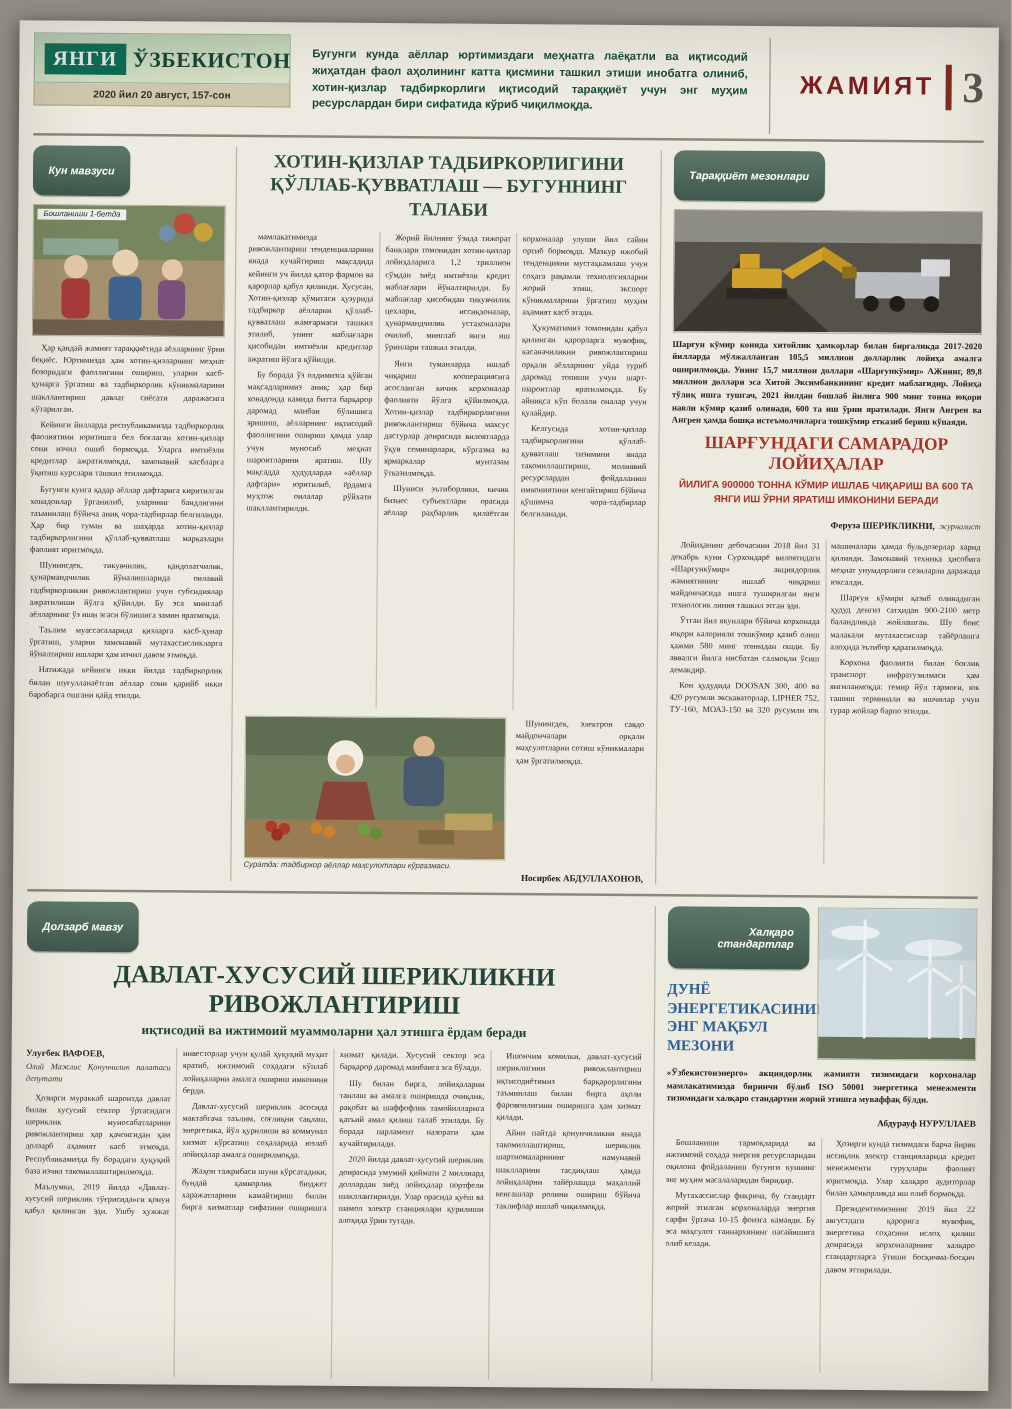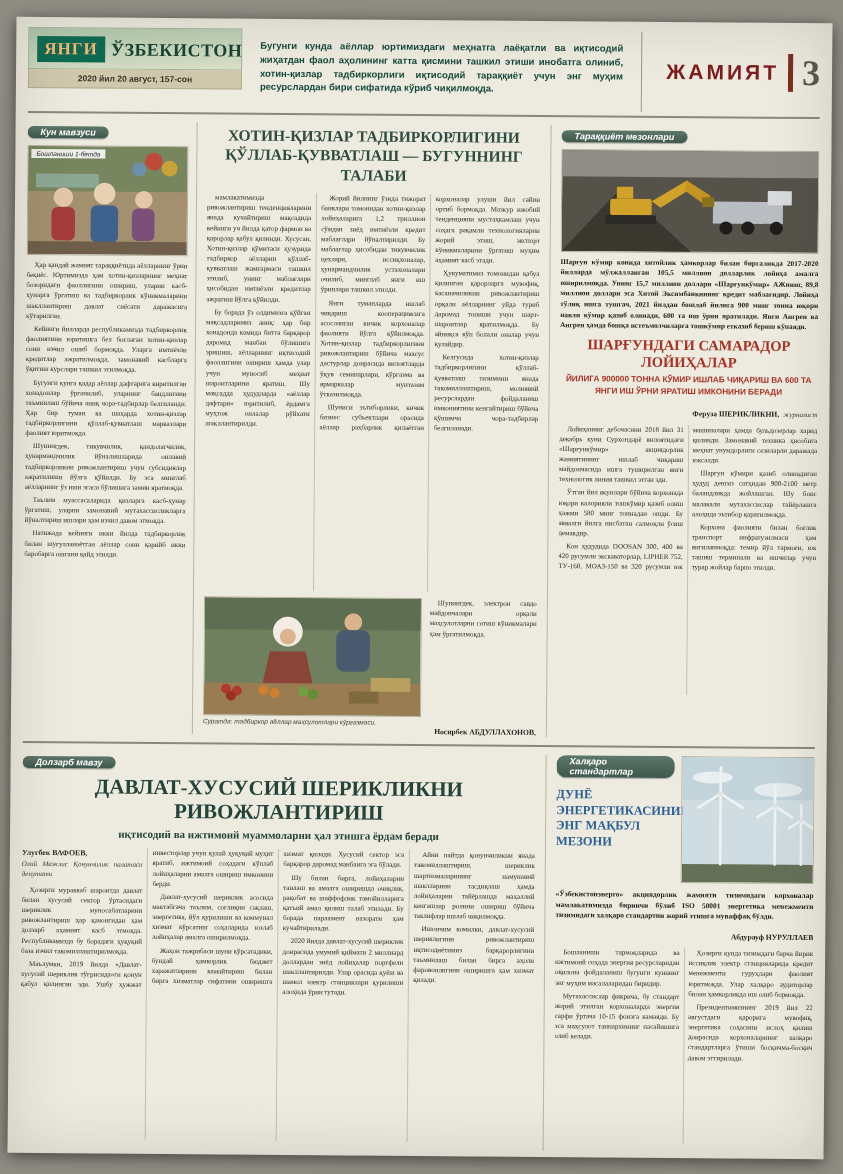--- a/index.html
+++ b/index.html
@@ -7,36 +7,36 @@
        font-family:"Liberation Serif",serif;}
   .paper{position:absolute;left:12px;top:20px;width:816px;height:1136px;background:#edeadf;
          transform:rotate(0.45deg);transform-origin:center;box-shadow:0 3px 16px rgba(0,0,0,.55);
          padding:10px 12px;box-sizing:border-box;}
   .paper:after{content:"";position:absolute;inset:0;box-shadow:inset 0 0 60px rgba(60,55,40,.18);pointer-events:none;}
 
   
   .masthead{display:flex;gap:10px;height:80px;border-bottom:2px solid #8b887b;padding-bottom:4px;}
   .logo-wrap{width:214px;flex:none;}
   .logo-band{background:linear-gradient(175deg,#aec7ad,#dbe1c8);padding:8px 8px 6px;display:flex;align-items:center;gap:6px;border:1px solid #9fb49c;}
-  .logo-yangi{background:#0d6b52;color:#fdba74;font-family:"Liberation Serif",serif;font-weight:bold;font-size:17px;padding:3px 7px;letter-spacing:1px;}
+  .logo-yangi{background:#0d6b52;color:#e5e5e5;font-family:"Liberation Serif",serif;font-weight:bold;font-size:17px;padding:3px 7px;letter-spacing:1px;}
   .logo-uzb{color:#174434;font-family:"Liberation Serif",serif;font-weight:bold;font-size:18px;letter-spacing:.5px;}
   .dateline{background:#cfc8ad;color:#33301f;font-family:"Liberation Sans",sans-serif;font-weight:bold;
             font-size:8.5px;text-align:center;padding:4px 0;border:1px solid #b5ad8f;border-top:none;}
   .teaser{flex:1;color:#184a3b;font-family:"Liberation Sans",sans-serif;font-weight:bold;
           font-size:9.5px;line-height:1.45;padding:10px 8px 0;text-align:justify;}
   .section-head{width:168px;flex:none;display:flex;align-items:center;justify-content:flex-end;gap:9px;
                 border-left:1px solid #9a978c;padding-left:10px;}
   .section-label{font-family:"Liberation Sans",sans-serif;font-weight:800;font-size:21px;color:#7f1d1d;letter-spacing:3px;}
   .section-divider{width:5px;height:38px;background:#7e2d20;}
   .page-number{font-family:"Liberation Serif",serif;font-weight:bold;font-size:36px;color:#5a584e;}
 
   
   .badge{display:inline-block;background:linear-gradient(#5d7769,#3e584d);color:#fff;
          font-family:"Liberation Sans",sans-serif;font-style:italic;font-weight:bold;font-size:9px;
-         padding:1px 13px;border-radius:9px;margin-bottom:5px;box-shadow:0 1px 1px rgba(0,0,0,.3);}
+         padding:16px 13px;border-radius:9px;margin-bottom:5px;box-shadow:0 1px 1px rgba(0,0,0,.3);text-align:right;}
   .photo{position:relative;margin:2px 0 5px;}
   .photo svg{display:block;width:100%;height:auto;border:1px solid #b5b2a3;box-sizing:border-box;}
   .page-ref{position:absolute;top:4px;left:4px;background:rgba(255,255,255,.88);
             font-family:"Liberation Sans",sans-serif;font-style:italic;font-size:6.5px;padding:1px 5px;color:#222;}
   .body-text{font-size:7px;line-height:1.45;color:#2b2a26;text-align:justify;}
   .body-text p{margin:0 0 3px;text-indent:8px;}
   .caption{font-family:"Liberation Sans",sans-serif;font-style:italic;font-size:6.5px;color:#3a3a34;margin-top:2px;}
   .byline{text-align:right;margin:2px 0 5px;}
   .byline .name{font-weight:bold;font-size:7.6px;color:#23221e;}
   .byline .role{font-style:italic;font-size:6.9px;color:#3a3a34;}
@@ -225,22 +225,22 @@
         <div class="byline-block">
           <span class="name">Улуғбек ВАФОЕВ,</span>
           <span class="role">Олий Мажлис Қонунчилик палатаси депутати</span>
         </div>
         <p>Ҳозирги мураккаб шароитда давлат билан хусусий сектор ўртасидаги шериклик муносабатларини ривожлантириш ҳар қачонгидан ҳам долзарб аҳамият касб этмоқда. Республикамизда бу борадаги ҳуқуқий база изчил такомиллаштирилмоқда.</p>
         <p>Маълумки, 2019 йилда «Давлат-хусусий шериклик тўғрисида»ги қонун қабул қилинган эди. Ушбу ҳужжат инвесторлар учун қулай ҳуқуқий муҳит яратиб, ижтимоий соҳадаги кўплаб лойиҳаларни амалга ошириш имконини берди.</p>
         <p>Давлат-хусусий шериклик асосида мактабгача таълим, соғлиқни сақлаш, энергетика, йўл қурилиши ва коммунал хизмат кўрсатиш соҳаларида юзлаб лойиҳалар амалга оширилмоқда.</p>
         <p>Жаҳон тажрибаси шуни кўрсатадики, бундай ҳамкорлик бюджет харажатларини камайтириш билан бирга хизматлар сифатини оширишга хизмат қилади. Хусусий сектор эса барқарор даромад манбаига эга бўлади.</p>
         <p>Шу билан бирга, лойиҳаларни танлаш ва амалга оширишда очиқлик, рақобат ва шаффофлик тамойилларига қатъий амал қилиш талаб этилади. Бу борада парламент назорати ҳам кучайтирилади.</p>
         <p>2020 йилда давлат-хусусий шериклик доирасида умумий қиймати 2 миллиард доллардан зиёд лойиҳалар портфели шакллантирилди. Улар орасида қуёш ва шамол электр станциялари қурилиши алоҳида ўрин тутади.</p>
+        <p>Ишончим комилки, давлат-хусусий шериклигини ривожлантириш иқтисодиётимиз барқарорлигини таъминлаш билан бирга аҳоли фаровонлигини оширишга ҳам хизмат қилади.</p>
         <p>Айни пайтда қонунчиликни янада такомиллаштириш, шериклик шартномаларининг намунавий шаклларини тасдиқлаш ҳамда лойиҳаларни тайёрлашда маҳаллий кенгашлар ролини ошириш бўйича таклифлар ишлаб чиқилмоқда.</p>
-        <p>Ишончим комилки, давлат-хусусий шериклигини ривожлантириш иқтисодиётимиз барқарорлигини таъминлаш билан бирга аҳоли фаровонлигини оширишга ҳам хизмат қилади.</p>
       </div>
     </section>
 
     <section class="bottom-right">
       <div class="br-top">
         <div class="br-headwrap">
           <span class="badge">Халқаро стандартлар</span>
           <h2 class="blue-head">ДУНЁ ЭНЕРГЕТИКАСИНИНГ ЭНГ МАҚБУЛ МЕЗОНИ</h2>
         </div>
         <div class="br-photo photo" style="margin:0;">

